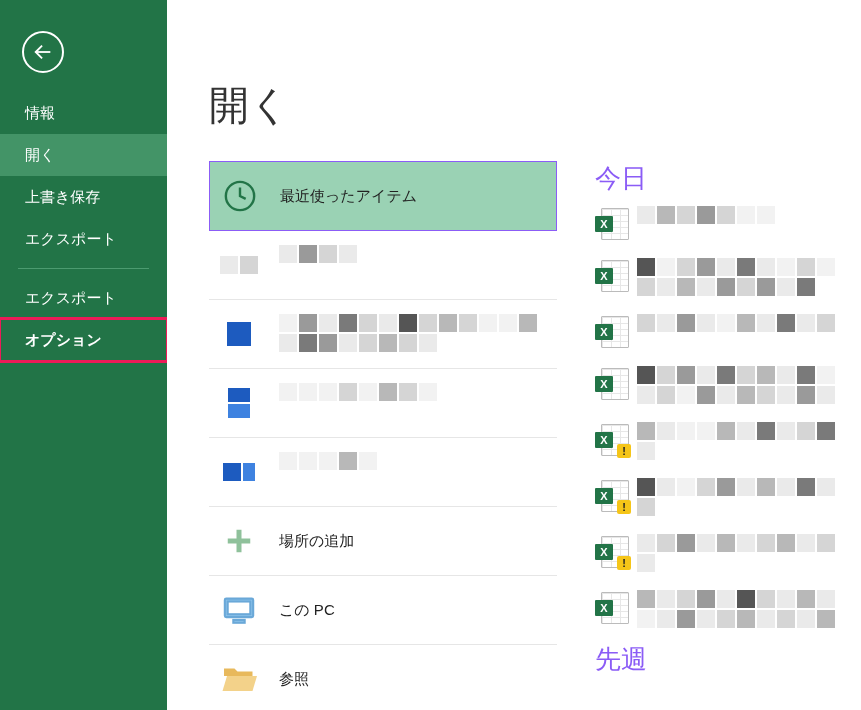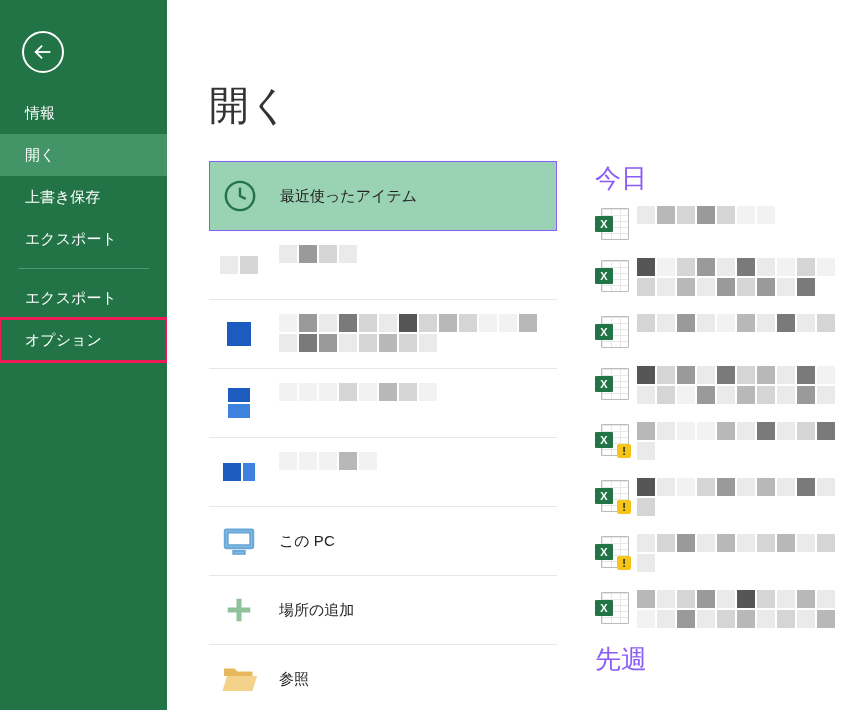--- a/index.html
+++ b/index.html
@@ -7,21 +7,21 @@
   .app { display: flex; width: 100%; height: 100%; }
 
   
   .sidebar { width: 167px; flex-shrink: 0; background: #227447; color: #fff; display: flex; flex-direction: column; }
   .back-btn { width: 42px; height: 42px; border: 2px solid #fff; border-radius: 50%; margin: 31px 0 0 22px; display: flex; align-items: center; justify-content: center; cursor: pointer; }
   .back-btn svg { stroke: #fff; }
   .nav { margin-top: 19px; display: flex; flex-direction: column; }
   .nav-item { padding: 11px 25px; font-size: 15px; cursor: pointer; line-height: 20px; }
   .nav-item.active { background: #439467; }
   .nav-sep { border: none; border-top: 1px solid #4c9b70; margin: 8px 18px; }
-  .nav-item.highlighted { outline: 3px solid #ed1b58; outline-offset: -1px; }
+  .nav-item.highlighted { outline: 3px solid #ed1b58; outline-offset: -1px; font-weight: bold; }
 
   
   .main { flex: 1; background: #fff; padding: 0 0 0 42px; position: relative; overflow: hidden; }
   .page-title { font-size: 40px; font-weight: 300; color: #333; margin-top: 78px; }
   .columns { display: flex; margin-top: 28px; gap: 38px; }
 
   
   .locations { width: 348px; flex-shrink: 0; }
   .loc-item { display: flex; align-items: center; gap: 20px; padding: 14px 10px; border-bottom: 1px solid #e6e6e6; cursor: pointer; }
   .loc-item:last-child { border-bottom: none; }
@@ -171,39 +171,39 @@
             <span class="sq g7"></span>
               <span class="sq g7"></span>
               <span class="sq g7"></span>
               <span class="sq g4"></span>
               <span class="sq g7"></span>
           </div>
         </div>
 
         <div class="loc-item">
           <div class="loc-icon">
+            <svg width="30" height="30" viewBox="0 0 24 24">
+              <rect x="10" y="3" width="4" height="18" fill="#8fc19b"></rect>
+              <rect x="3" y="10" width="18" height="4" fill="#8fc19b"></rect>
+            </svg>
+          </div>
+          <div class="loc-label">場所の追加</div>
+        </div>
+
+        <div class="loc-item">
+          <div class="loc-icon">
             <svg width="34" height="34" viewBox="0 0 24 24" fill="#fff" stroke="#6aa8d8" stroke-width="1.5">
               <rect x="2" y="4" width="20" height="13" rx="1" fill="#8fc5ec"></rect>
               <rect x="4" y="6" width="16" height="9" fill="#fff"></rect>
               <rect x="8" y="19" width="8" height="2" fill="#8fc5ec"></rect>
             </svg>
           </div>
           <div class="loc-label">この PC</div>
         </div>
 
-        <div class="loc-item">
-          <div class="loc-icon">
-            <svg width="30" height="30" viewBox="0 0 24 24">
-              <rect x="10" y="3" width="4" height="18" fill="#8fc19b"></rect>
-              <rect x="3" y="10" width="18" height="4" fill="#8fc19b"></rect>
-            </svg>
-          </div>
-          <div class="loc-label">場所の追加</div>
-        </div>
-
         <div class="loc-item" style="border-bottom:none">
           <div class="loc-icon">
             <svg width="36" height="30" viewBox="0 0 24 20">
               <path d="M2 3 h7 l2 2 h10 v3 H2 z" fill="#e8b95c"></path>
               <path d="M4 8 h20 l-3 10 H1 z" fill="#f3d28a"></path>
             </svg>
           </div>
           <div class="loc-label">参照</div>
         </div>
       </div>

